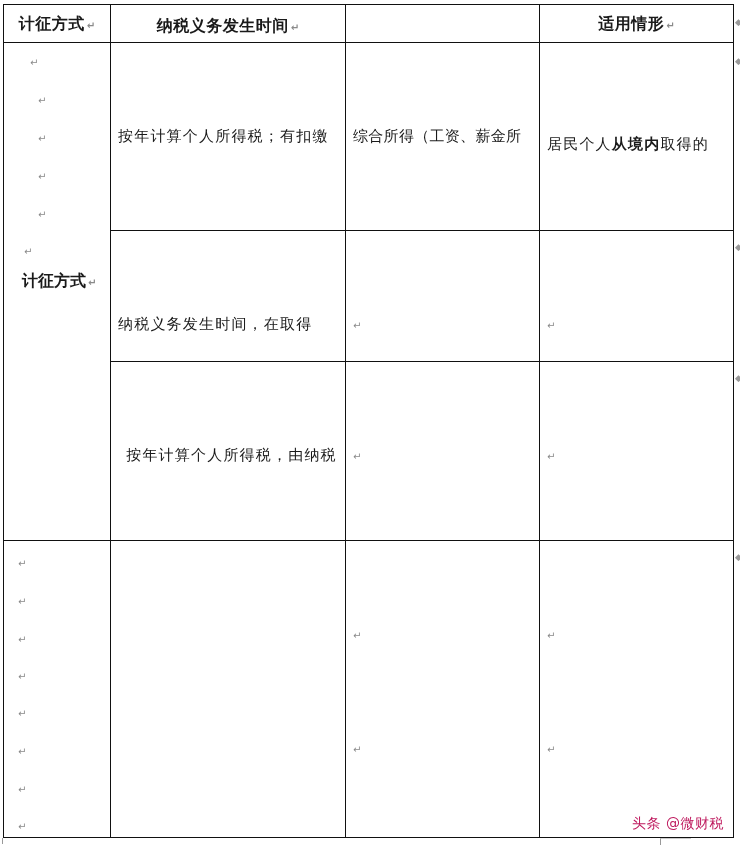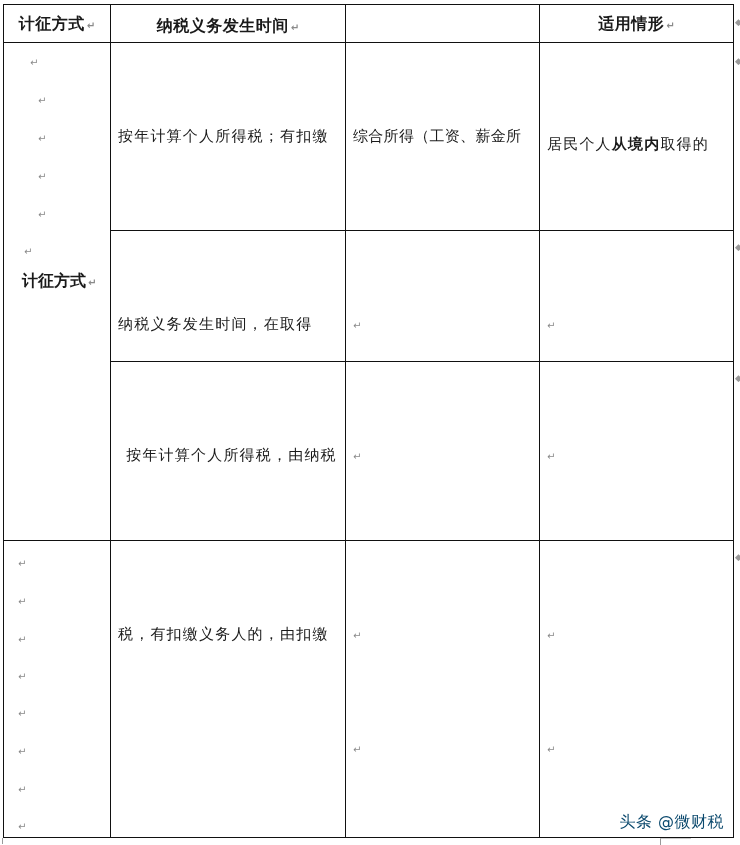--- a/index.html
+++ b/index.html
@@ -6,21 +6,21 @@
   body { width: 740px; height: 845px; position: relative; overflow: hidden;
          font-family: "DejaVu Sans", "Liberation Sans", sans-serif; color: #1a1a1a; }
   .tbl { position: absolute; left: 3px; top: 4px; width: 731px; height: 834px; border-radius: 25px; }
   .cell { position: absolute; box-sizing: border-box; overflow: hidden; }
   .bdr { position: absolute; background: #111; }
   .txt { font-size: 15px; line-height: 37.5px; letter-spacing: 1.2px; white-space: pre-wrap; }
   .hdr { font-weight: bold; font-size: 16px; text-align: center; line-height: 38px; letter-spacing: 0.5px; }
   .b { font-weight: bold; }
   .mark { color: #8a8a8a; font-size: 10px; margin-left: 2px; letter-spacing: 0; }
   .pmark { color: #8a8a8a; font-size: 10px; position: absolute; }
-  .watermark { position: absolute; right: 16px; bottom: 12px; font-size: 16px; color: #0c4a6e;
+  .watermark { position: absolute; right: 16px; bottom: 12px; font-size: 14px; color: #be185d;
                text-shadow: 0 0 2px #fff, 0 0 3px #fff; letter-spacing: 0.5px; }
   .rowtick { position: absolute; left: 735px; color: #999; font-size: 9px; }
   .corner { position: absolute; left: 2px; top: 838px; width: 6px; height: 6px; border-left: 1px solid #999; }
   .corner2 { position: absolute; left: 660px; top: 838px; width: 30px; height: 6px; border-left: 1px solid #999; border-top: 1px solid #ccc; }
 </style>
 </head>
 <body>
 
 <div class="tbl">
 
@@ -114,21 +114,20 @@
     <span class="pmark" style="left:14px;top:17px;">↵</span>
     <span class="pmark" style="left:14px;top:55px;">↵</span>
     <span class="pmark" style="left:14px;top:93px;">↵</span>
     <span class="pmark" style="left:14px;top:130px;">↵</span>
     <span class="pmark" style="left:14px;top:167px;">↵</span>
     <span class="pmark" style="left:14px;top:205px;">↵</span>
     <span class="pmark" style="left:14px;top:243px;">↵</span>
     <span class="pmark" style="left:14px;top:280px;">↵</span>
   </div>
   <div class="cell txt" style="left:115px;top:537px;width:227px;height:296px;">
-    <div>税，有扣缴义务人的，由扣缴</div>
     
     
     
     
     
     
   </div>
   <div class="cell txt" style="left:350px;top:537px;width:186px;height:296px;letter-spacing:0.4px;">
     <div><span class="mark" style="margin-left:0">↵</span></div>
     <div><span class="mark" style="margin-left:0">↵</span></div>

